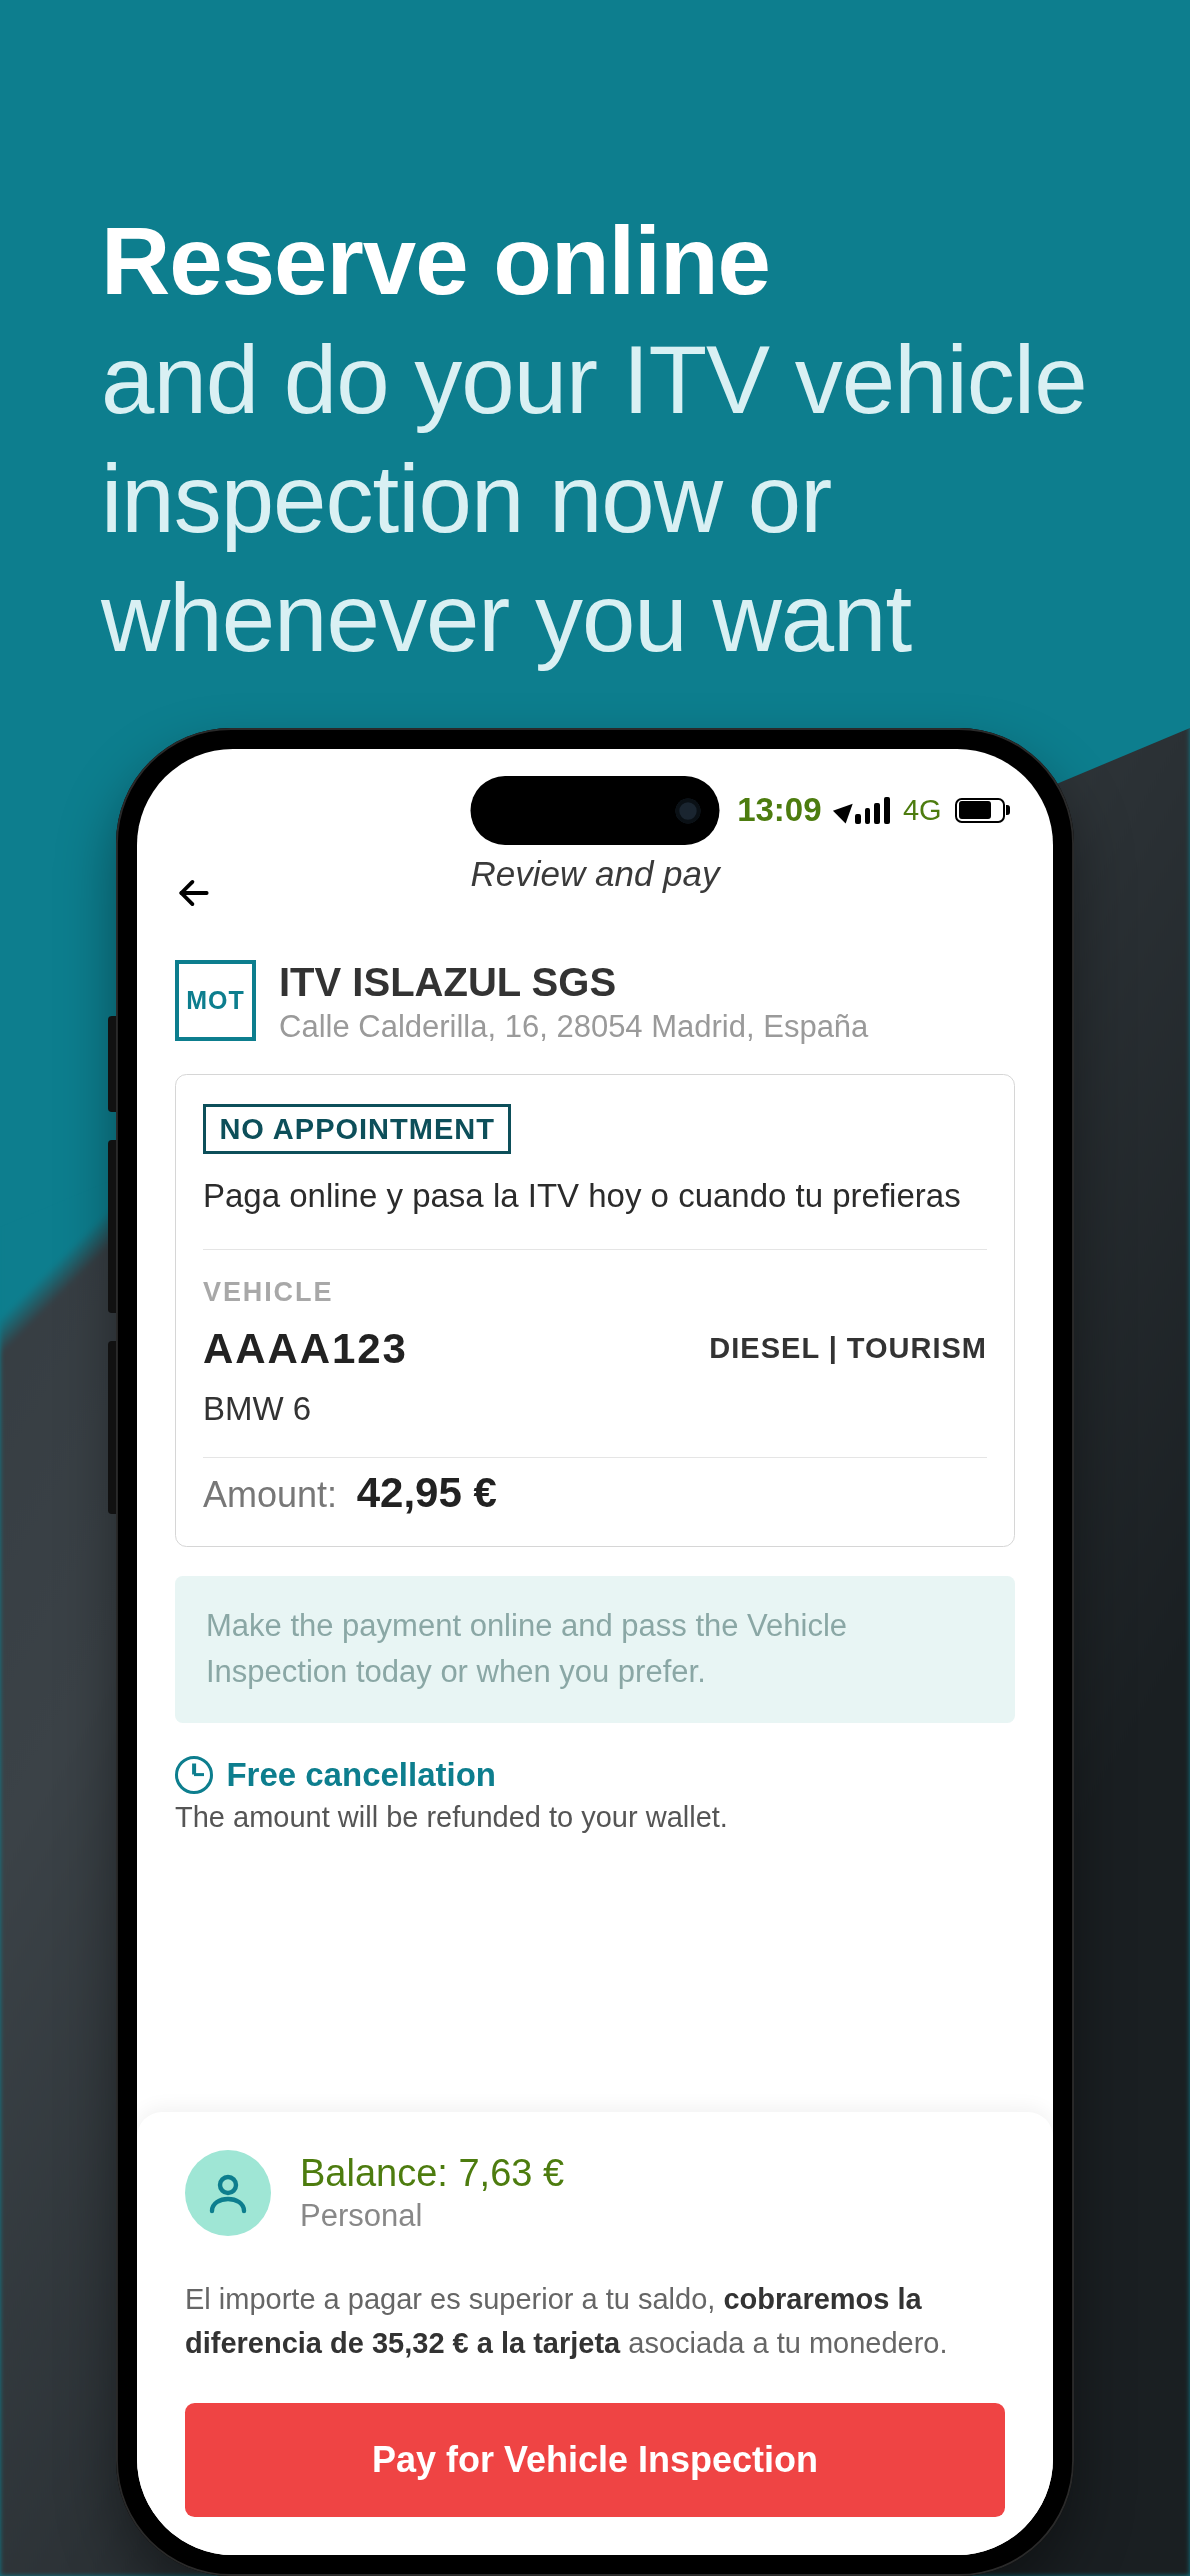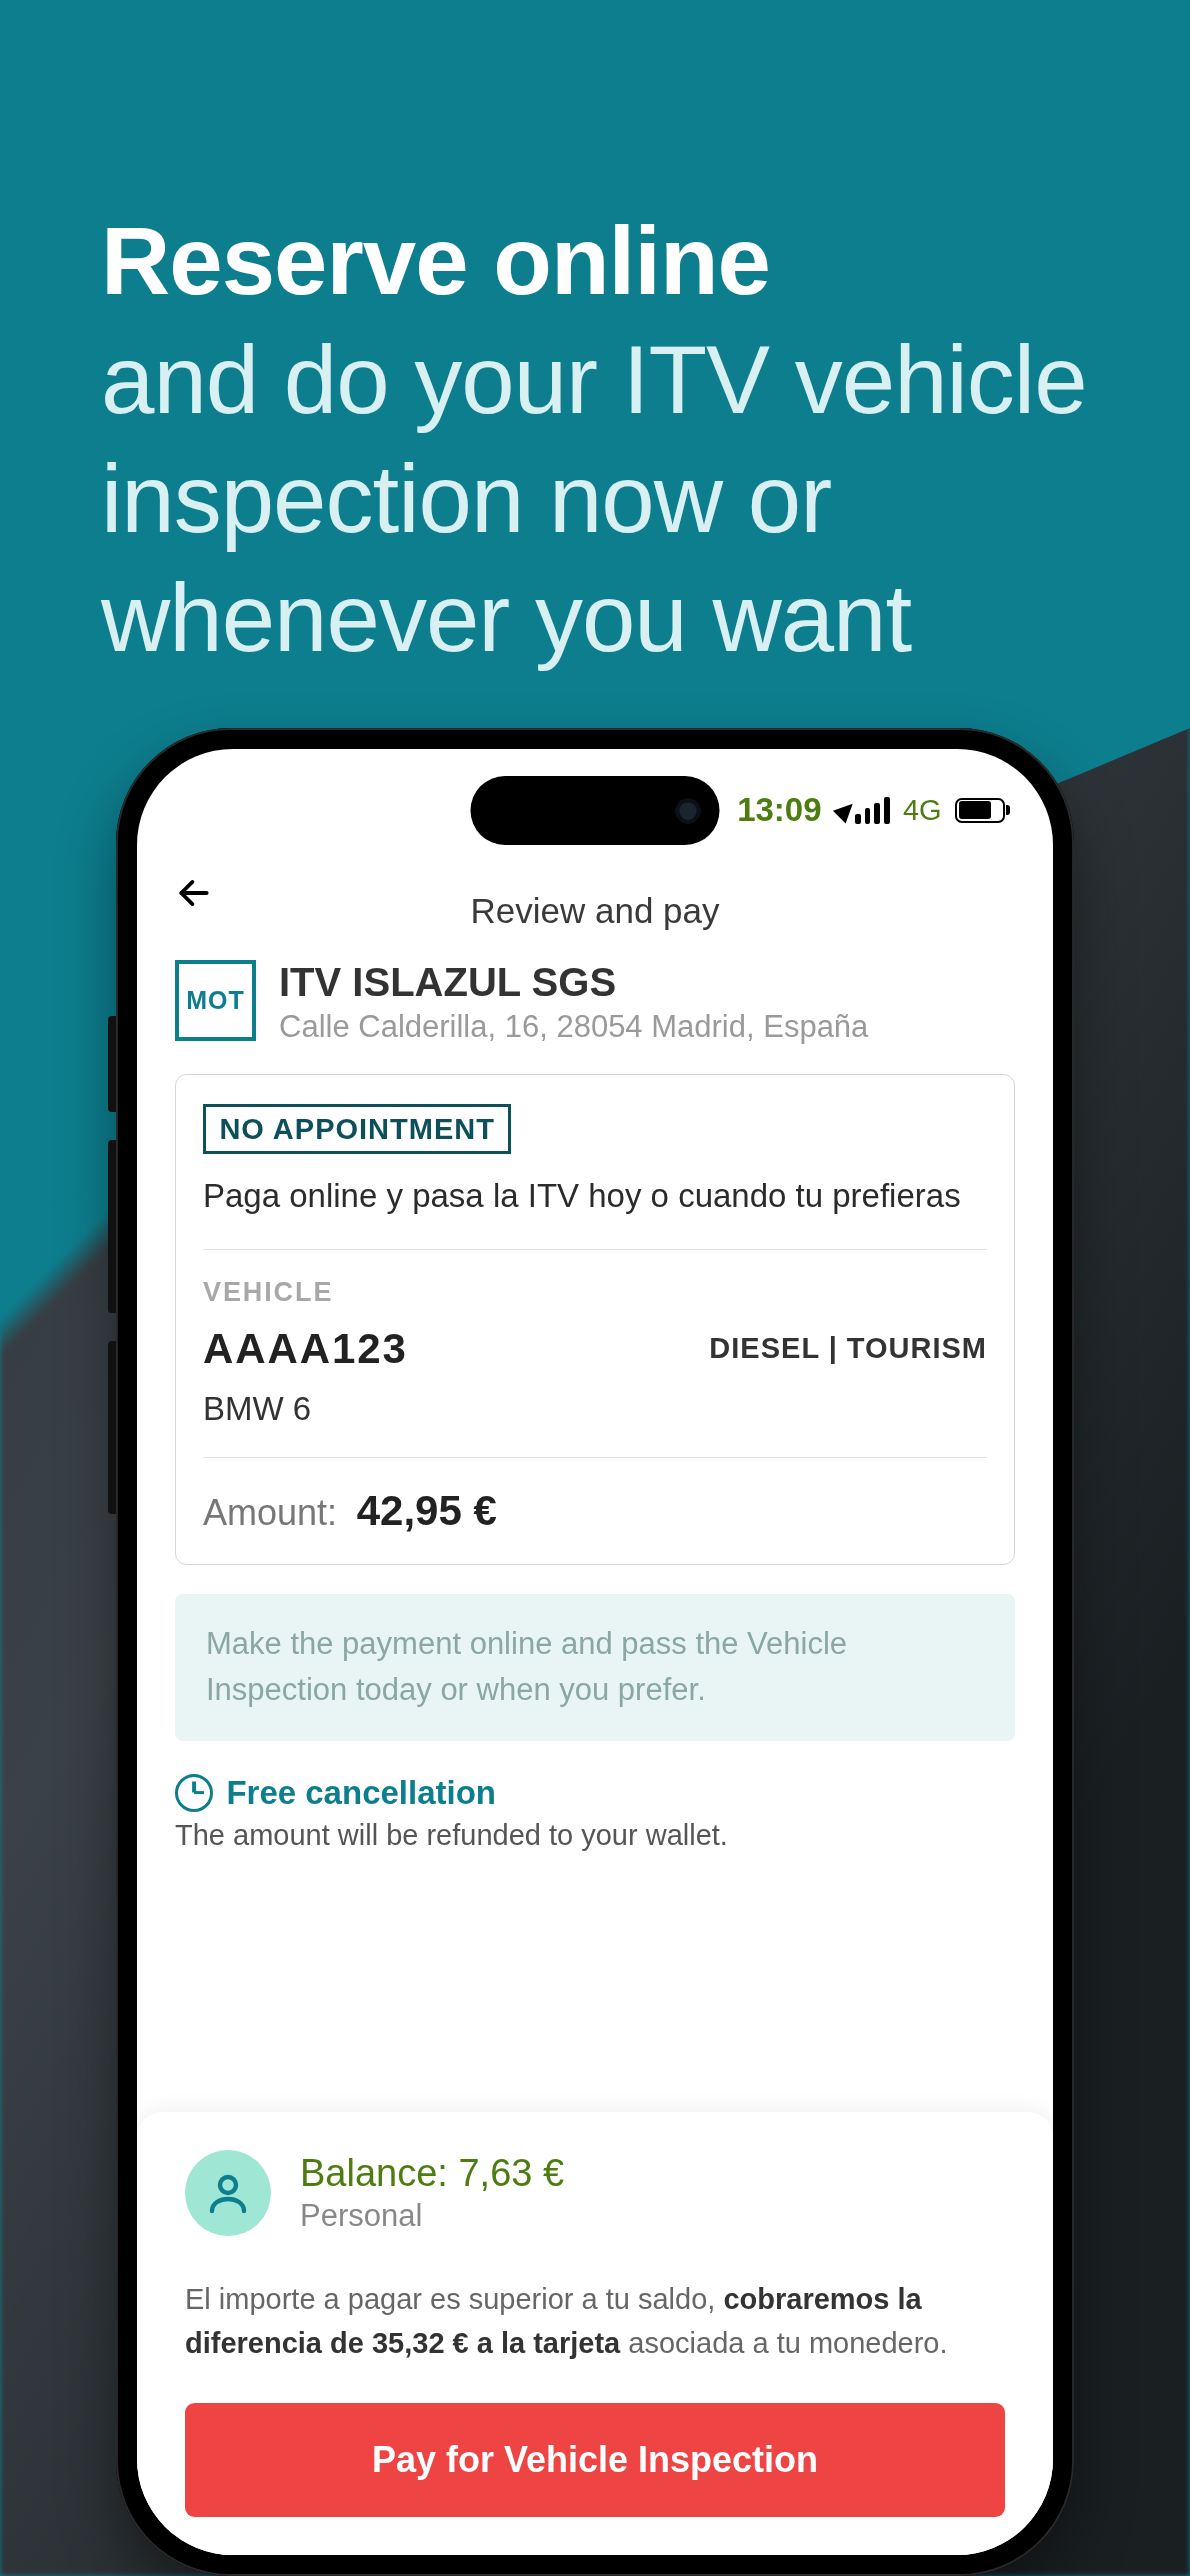--- a/index.html
+++ b/index.html
@@ -120,22 +120,23 @@
   .battery {
     position:relative; width:50px; height:25px; border:2.9px solid #000; border-radius:6.7px;
   }
   .battery::after{ content:""; position:absolute; right:-6.7px; top:5.8px; width:3.8px; height:9.6px; background:#000; border-radius:0 2.9px 2.9px 0;}
   .battery .fill{ position:absolute; left:1.9px; top:1.9px; bottom:1.9px; width:70%; background:#000; border-radius:2.9px;}
 
   .nav-bar {
     position:relative;
     height:77px;
     display:flex;
-    align-items:flex-end;
+    align-items:flex-start;
     justify-content:center;
+    font-style:italic;
   }
   .back-arrow {
     position:absolute;
     left:38px;
     top:50%;
     transform:translateY(-50%);
     width:38px;height:38px;
     cursor:pointer;
   }
   .back-arrow svg{width:100%;height:100%;}
@@ -159,21 +160,21 @@
     font-size:29px; padding:5.8px 13.4px; letter-spacing:1px; margin-bottom:19px;
   }
   .appt-desc { font-size:33px; color:#2b2b2b; line-height:1.4; padding-bottom:29px; border-bottom:1px solid #e5e5e5;}
 
   .vehicle-label { font-size:27px; color:#a8a8a8; letter-spacing:1.9px; margin-top:27px; font-weight:600;}
   .vehicle-row { display:flex; justify-content:space-between; align-items:center; margin-top:17px;}
   .plate { font-size:42px; font-weight:800; color:#222; letter-spacing:1.9px;}
   .fuel-type { font-size:29px; font-weight:800; color:#333; letter-spacing:1px;}
   .model { font-size:33px; color:#333; margin-top:17px; padding-bottom:29px; border-bottom:1px solid #e5e5e5;}
 
-  .amount-row { margin-top:29px; font-size:36px; color:#444; }
+  .amount-row { margin-top:11px; font-size:36px; color:#444; }
   .amount-row .label{ color:#777; }
   .amount-row .value{ font-weight:800; font-size:42px; color:#222; margin-left:9.6px;}
 
   .info-banner {
     background:#e8f5f4; color:#8aa7a5; font-size:31px; line-height:1.5;
     padding:27px 31px; border-radius:7.7px; margin-bottom:33px;
   }
 
   .cancel-row { display:flex; align-items:center; gap:13.4px; }
   .clock-icon {

